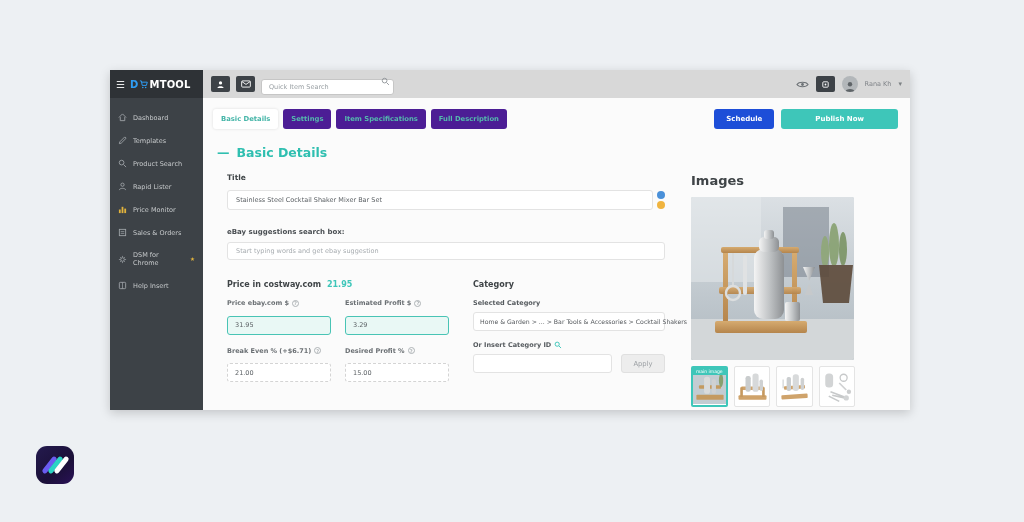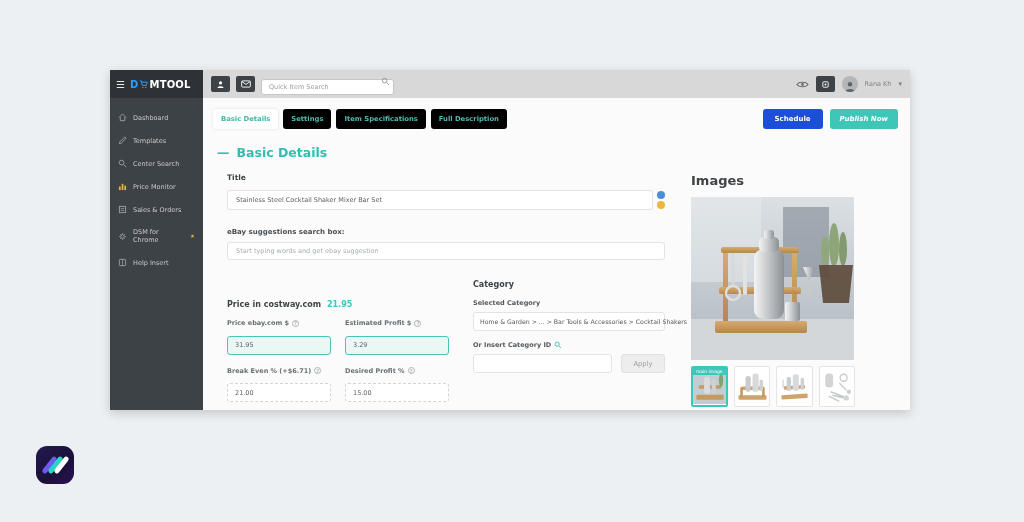--- a/index.html
+++ b/index.html
@@ -36,26 +36,26 @@
   .topbar-right { margin-left:auto; display:flex; align-items:center; gap:7px; }
   .avatar { width:16px; height:16px; border-radius:50%; background:#b3b7ba; overflow:hidden; display:flex; align-items:flex-end; justify-content:center; cursor:pointer; }
   .user-name { font-size:6.5px; color:#808489; }
   .chev { font-size:7px; color:#7d8184; cursor:pointer; }
 
   .content { flex:1; padding:11px 12px 0 10px; position:relative; background:#fbfbfb; }
 
   
   .tabs-row { display:flex; align-items:center; }
   .tabs { display:flex; gap:5px; }
-  .tab { font-size:6.8px; font-weight:bold; color:#54b9ad; background:#000000; padding:6px 8px; border-radius:3px; cursor:pointer; white-space:nowrap; }
+  .tab { font-size:6.8px; font-weight:bold; color:#54b9ad; background:#4c1d95; padding:6px 8px; border-radius:3px; cursor:pointer; white-space:nowrap; }
   .tab.active { background:#ffffff; color:#45b5a8; box-shadow:0 0 3px rgba(0,0,0,.12); }
   .actions { margin-left:auto; display:flex; gap:7px; }
   .btn { font-size:7px; font-weight:bold; border:none; border-radius:3px; padding:6px 12px; cursor:pointer; font-family:inherit; }
   .btn.schedule { background:#1d4ed8; color:#fff; }
-  .btn.publish { background:#3ec6b9; color:#fff; padding:6px 10px;font-style:italic; }
+  .btn.publish { background:#3ec6b9; color:#fff; padding:6px 34px; }
 
   .heading { margin:16px 0 0 4px; font-size:12.5px; font-weight:bold; color:#2fbfb0; display:flex; align-items:center; gap:7px; }
   .heading .dash { font-weight:bold; }
 
   .main-cols { display:flex; margin-top:13px; padding-left:14px; gap:26px; }
   .form-col { width:438px; flex-shrink:0; }
   .images-col { width:164px; flex-shrink:0; }
 
   .fld-label { font-size:7.5px; font-weight:bold; color:#3f4447; }
   .sm-label { font-size:6.5px; color:#6b7074; font-weight:bold; display:flex; align-items:center; gap:3px; }
@@ -69,21 +69,21 @@
   .badge-col { display:flex; flex-direction:column; gap:2px; }
   .dot { width:8px; height:8px; border-radius:50%; }
   .dot.blue { background:#4a90d9; }
   .dot.yellow { background:#f0b43f; }
 
   .ebay-block { margin-top:18px; }
   .ebay-block .sm-label { color:#4a4f53; font-size:7px; }
   .ebay-block input { margin-top:6px; height:18px; }
 
   .form-bottom { display:flex; margin-top:20px; gap:24px; }
-  .price-col { width:222px; flex-shrink:0;margin-top:20px; }
+  .price-col { width:222px; flex-shrink:0; }
   .cat-col { flex:1; min-width:0; }
   .sec-head { font-size:8px; font-weight:bold; color:#3f4447; }
   .sec-head .price-val { color:#3ec6b9; margin-left:3px; }
 
   .grid2 { display:grid; grid-template-columns:104px 104px; column-gap:14px; row-gap:12px; margin-top:10px; }
   .field .sm-label { margin-bottom:5px; }
   .field input { width:100%; height:19px; border-radius:3px; font-size:6.5px; color:#5c6165; padding:0 7px; font-family:inherit; }
   .field input.hl { border:1px solid #49c4b5; background:#e9f8f5; }
   .field input.plain { border:1px dashed #d4d4d4; background:#fff; }
 
@@ -146,21 +146,30 @@
           </span>
         <span>Templates</span>
       </div>
       <div class="nav-item">
         <span class="nav-ic">
             <svg width="9" height="9" viewBox="0 0 10 10">
               <circle cx="4" cy="4" r="2.6" fill="none" stroke="currentColor" stroke-width="1"></circle>
               <path d="M6.2 6.2 9 9" stroke="currentColor" stroke-width="1"></path>
             </svg>
           </span>
-        <span>Center Search</span>
+        <span>Product Search</span>
+      </div>
+      <div class="nav-item">
+        <span class="nav-ic">
+            <svg width="9" height="9" viewBox="0 0 10 10">
+              <circle cx="5" cy="3" r="1.8" fill="none" stroke="currentColor" stroke-width="1"></circle>
+              <path d="M1.5 9c0-2.6 7-2.6 7 0" fill="none" stroke="currentColor" stroke-width="1"></path>
+            </svg>
+          </span>
+        <span>Rapid Lister</span>
       </div>
       <div class="nav-item">
         <span class="nav-ic yellow">
             <svg width="9" height="9" viewBox="0 0 10 10">
               <rect x="1" y="5" width="2" height="4" fill="currentColor"></rect>
               <rect x="4" y="2" width="2" height="7" fill="currentColor"></rect>
               <rect x="7" y="4" width="2" height="5" fill="currentColor"></rect>
             </svg>
           </span>
         <span>Price Monitor</span>

